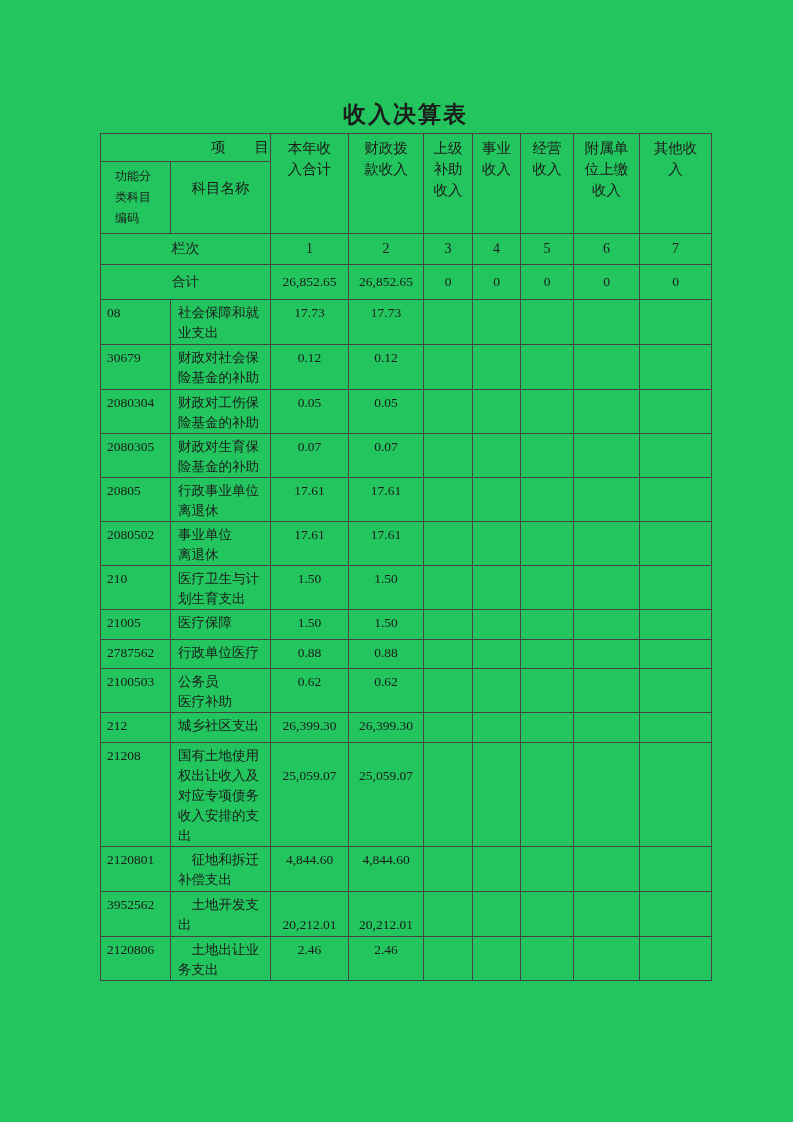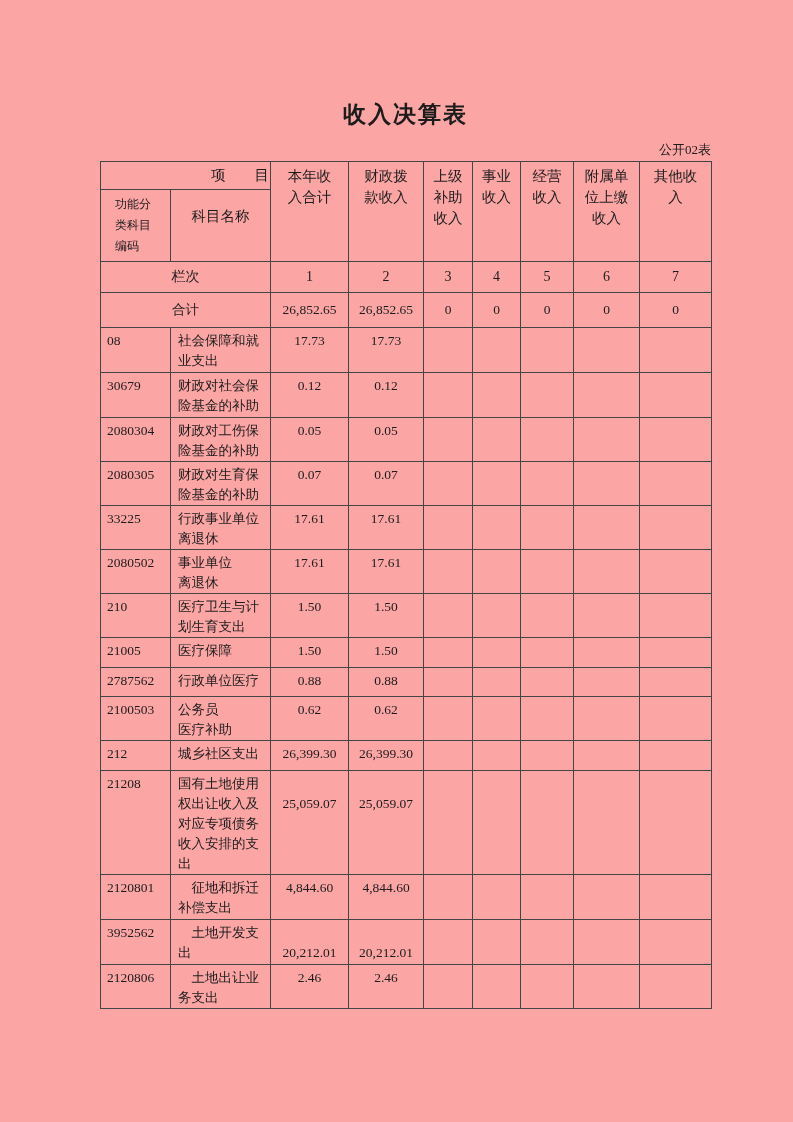--- a/index.html
+++ b/index.html
@@ -4,21 +4,21 @@
 <style>
   html, body {
     margin: 0;
     padding: 0;
     background: #ffffff;
   }
   .page {
     position: relative;
     width: 793px;
     height: 1122px;
-    background: #fca5a5;
+    background: #22c55e;
     font-family: "Liberation Serif", "DejaVu Serif", serif;
     color: #1c1c1c;
     box-sizing: border-box;
     overflow: hidden;
   }
   .content {
     position: absolute;
     left: 100px;
     top: 0;
     width: 611px;
@@ -128,21 +128,20 @@
   }
 </style>
 </head>
 <body>
 
 <div class="page">
   <div class="content">
 
     <h1 class="doc-title">收入决算表</h1>
 
-    <div class="form-tag">公开02表</div>
 
 
     <table class="income">
       <colgroup>
         <col style="width:70px">
           <col style="width:100px">
           <col style="width:78px">
           <col style="width:75px">
         <col style="width:49px">
           <col style="width:48px">
@@ -233,21 +232,21 @@
             <td class="name-cell">财政对生育保险基金的补助</td>
             <td class="value-cell">0.07</td>
             <td class="value-cell">0.07</td>
             <td class="value-cell"></td>
             <td class="value-cell"></td>
             <td class="value-cell"></td>
             <td class="value-cell"></td>
             <td class="value-cell"></td>
           </tr>
           <tr style="height: 43px;">
-            <td class="code-cell">33225</td>
+            <td class="code-cell">20805</td>
             <td class="name-cell">行政事业单位离退休</td>
             <td class="value-cell">17.61</td>
             <td class="value-cell">17.61</td>
             <td class="value-cell"></td>
             <td class="value-cell"></td>
             <td class="value-cell"></td>
             <td class="value-cell"></td>
             <td class="value-cell"></td>
           </tr>
           <tr style="height: 39px;">

